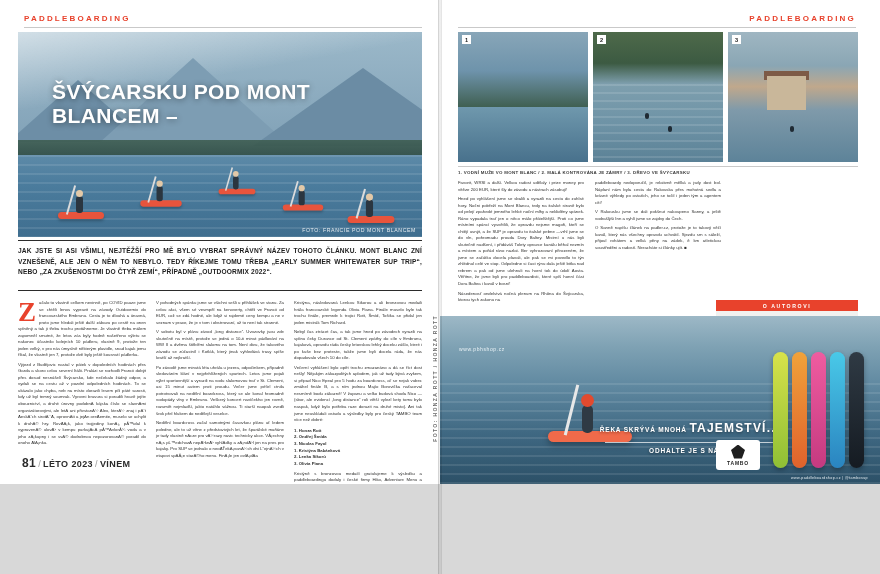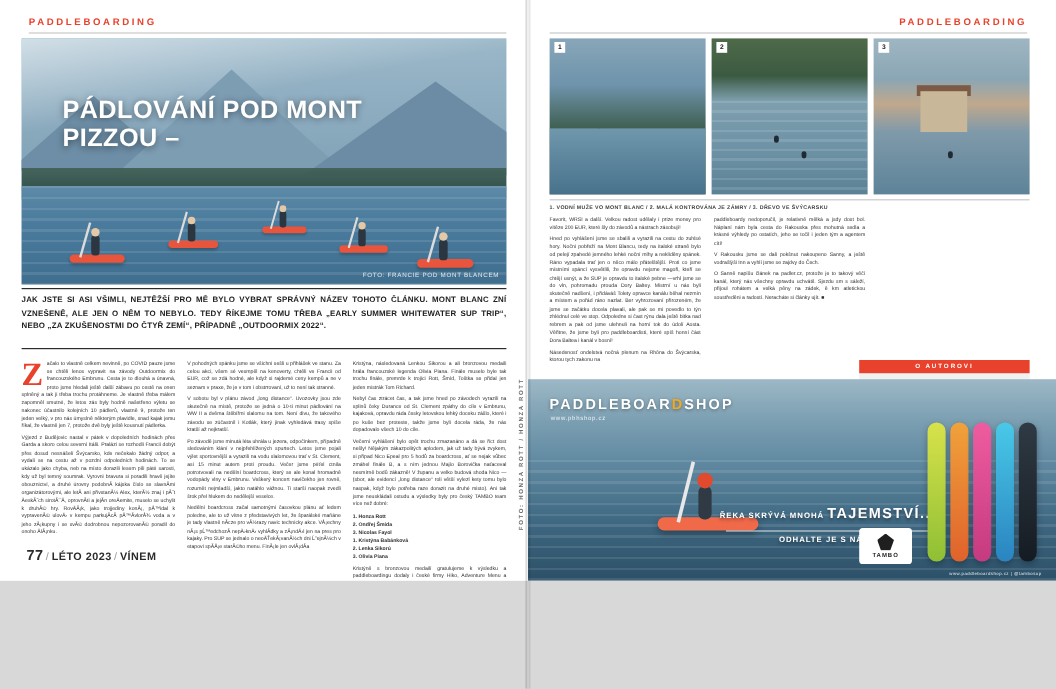--- a/index.html
+++ b/index.html
@@ -247,21 +247,21 @@
         <div class="head"></div>
       </div>
       <div class="paddler p5">
         <div class="pole"></div>
         <div class="board"></div>
         <div class="body"></div>
         <div class="head"></div>
       </div>
 
       <div class="hero-title">
-        <div class="l1">PÁDLOVÁNÍ POD MONT PIZZOU –</div>
+        <div class="l1">ŠVÝCARSKU POD MONT BLANCEM –</div>
       </div>
 
       <div class="hero-caption">FOTO: FRANCIE POD MONT BLANCEM</div>
     </div>
 
     <div class="perex-rule"></div>
     <div class="perex">JAK JSTE SI ASI VŠIMLI, NEJTĚŽŠÍ PRO MĚ BYLO VYBRAT SPRÁVNÝ NÁZEV TOHOTO ČLÁNKU. MONT BLANC ZNÍ VZNEŠENĚ, ALE JEN O NĚM TO NEBYLO. TEDY ŘÍKEJME TOMU TŘEBA „EARLY SUMMER WHITEWATER SUP TRIP“, NEBO „ZA ZKUŠENOSTMI DO ČTYŘ ZEMÍ“, PŘÍPADNĚ „OUTDOORMIX 2022“.</div>
     <div class="perex-rule2"></div>
 
     <div class="cols">
@@ -291,21 +291,21 @@
           <div>3. Olivia Piana</div>
           <p style="font-weight:normal;margin-top:3px;">Kristýně s bronzovou medailí gratulujeme k výsledku a paddleboardingu dodaly i české firmy Hiko, Adventure Menu a TAMBO. Dál</p>
         </div>
       </div>
 
     </div>
 
     <div class="sidecaption">FOTO: HONZA ROTT / HONZA ROTT</div>
 
     <div class="folio-left">
-      <span class="num">77</span><span class="sep">/</span><span>LÉTO 2023</span><span class="sep">/</span><span>VÍNEM</span>
+      <span class="num">81</span><span class="sep">/</span><span>LÉTO 2023</span><span class="sep">/</span><span>VÍNEM</span>
     </div>
   </div>
 
   <div class="page page-right">
 
     <div class="runhead runhead-right">PADDLEBOARDING</div>
     <div class="rule-top rule-right"></div>
 
     <div class="photo-row">
       <div class="ph ph1">
@@ -351,21 +351,20 @@
         <div class="face"></div>
         <div class="beard"></div>
       </div>
       <div class="aname">HONZA ROTT</div>
       <div class="atext">Patří k stěžím paddleboardingu u nás. Provozuje obchod www.paddleboardshop.cz a je svobozdkláskovém podníku TAMBO Pádlit se na organizaci závodního i rekreačního dění v ČR. Rovné ho hlavně absolut svolo je: místo MR v Lužeru, 1. místo Euromoni! Ve volném čase hlavně Nilci, vodopády a vlny, které by se na českých řádu jsti.</div>
     </div>
 
     <div class="ad">
       <div class="waterfx"></div>
 
-      <div class="brand"><span>PADDLEBOAR</span><span class="accent">D</span><span>SHOP</span></div>
       <div class="url">www.pbhshop.cz</div>
 
       <div class="sup-paddler">
         <div class="pl"></div>
         <div class="bd"></div>
         <div class="bo"></div>
         <div class="hd"></div>
       </div>
 
       <div class="slogan">

